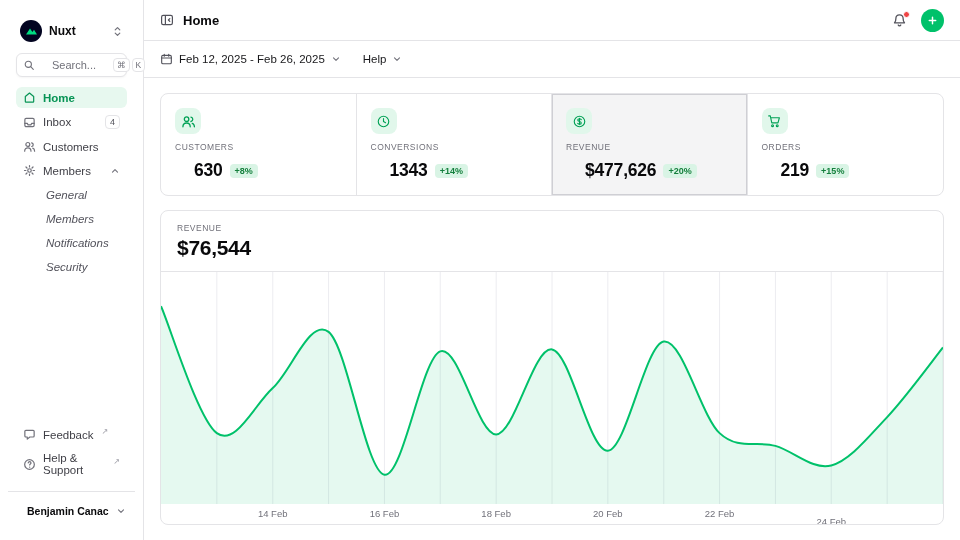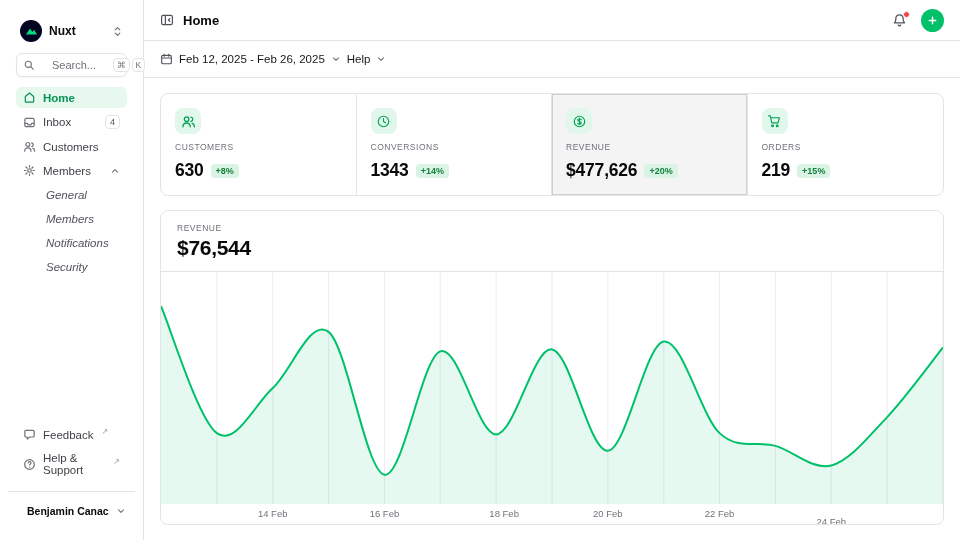--- a/index.html
+++ b/index.html
@@ -31,33 +31,33 @@
   .user-name { font-size:10.5px; font-weight:600; color:#09090b; flex:1; white-space:nowrap; }
 
   
   .main { flex:1; display:flex; flex-direction:column; min-width:0; }
   .header { height:41px; border-bottom:1px solid #e4e4e7; display:flex; align-items:center; padding:0 16px; gap:9px; }
   .header-title { font-weight:700; font-size:13px; color:#09090b; }
   .header-right { margin-left:auto; display:flex; align-items:center; gap:12px; }
   .bell-wrap { position:relative; cursor:pointer; padding:2px; }
   .bell-dot { position:absolute; top:0; right:-1px; width:7px; height:7px; border-radius:50%; background:#ef4444; border:1.5px solid #fff; }
   .add-btn { width:23px; height:23px; border-radius:50%; background:#00c16a; border:none; display:flex; align-items:center; justify-content:center; cursor:pointer; }
-  .toolbar { height:37px; border-bottom:1px solid #e4e4e7; display:flex; align-items:center; padding:0 16px; gap:6px; font-size:11.5px; color:#18181b; }
+  .toolbar { height:37px; border-bottom:1px solid #e4e4e7; display:flex; align-items:center; padding:0 16px; gap:22px; font-size:11.5px; color:#18181b; }
   .toolbar-btn { display:flex; align-items:center; gap:6px; cursor:pointer; }
   .content { flex:1; min-height:0; padding:15px 16px; display:flex; flex-direction:column; gap:14px; }
 
   
   .stats { display:grid; grid-template-columns:repeat(4,1fr); border:1px solid #e4e4e7; border-radius:8px; overflow:hidden; background:#fff; }
   .stat { padding:14px; border-right:1px solid #e4e4e7; display:flex; flex-direction:column; gap:8px; cursor:pointer; }
   .stat:last-child { border-right:none; }
   .stat.selected { background:#f4f4f5; box-shadow:inset 0 0 0 1px #cfcfd4; }
   .stat-icon { width:26px; height:26px; border-radius:8px; background:#e1f7eb; display:flex; align-items:center; justify-content:center; }
   .stat-icon svg { stroke:#00a155; }
   .stat-label { font-size:8.5px; letter-spacing:.5px; color:#71717a; font-weight:500; }
-  .stat-value-row { display:flex; align-items:center; gap:7px; }
+  .stat-value-row { display:flex; align-items:center; gap:7px;margin-left:19px; }
   .stat-value { font-size:17.5px; font-weight:700; color:#09090b; letter-spacing:-.2px; }
   .stat-badge { background:#d9f4e5; color:#15803d; font-size:9px; font-weight:600; padding:2px 5px; border-radius:4px; }
 
   
   .chart-card { border:1px solid #e4e4e7; border-radius:8px; flex:1; min-height:0; display:flex; flex-direction:column; overflow:hidden; background:#fff; }
   .chart-header { padding:12px 16px 11px; border-bottom:1px solid #e4e4e7; }
   .chart-label { font-size:8.5px; letter-spacing:.5px; color:#71717a; font-weight:500; }
   .chart-value { font-size:21px; font-weight:700; color:#09090b; margin-top:3px; letter-spacing:-.3px; }
   .chart-body { flex:1; position:relative; min-height:0; }
   .chart-plot { position:absolute; left:0; right:0; top:0; bottom:20px; }
@@ -289,21 +289,21 @@
                 <line x1="677.1" y1="0" x2="677.1" y2="240" stroke="#ececf0" stroke-width="1" vector-effect="non-scaling-stroke"></line>
                 <line x1="733.6" y1="0" x2="733.6" y2="240" stroke="#ececf0" stroke-width="1" vector-effect="non-scaling-stroke"></line>
                 <line x1="790.0" y1="0" x2="790.0" y2="240" stroke="#ececf0" stroke-width="1" vector-effect="non-scaling-stroke"></line>
                 <path d="M0 35.4 C9.4 57.3 37.6 152.6 56.4 166.7 C75.2 180.8 94.1 137.5 112.9 120 C131.7 102.5 150.5 47.0 169.3 61.9 C188.1 76.8 206.9 206.3 225.7 209.7 C244.5 213.1 263.3 89.0 282.1 82.1 C300.9 75.1 319.8 168.3 338.6 168 C357.4 167.7 376.2 77.3 395 80.1 C413.8 82.9 432.6 186.3 451.4 184.9 C470.2 183.6 489.1 75.0 507.9 72 C526.7 69.0 545.5 148.7 564.3 166.7 C583.1 184.7 601.9 174.3 620.7 179.9 C639.5 185.5 658.3 205.1 677.1 200.1 C695.9 195.1 714.8 170.4 733.6 150.1 C752.4 129.8 780.6 90.1 790 78.1 L790 240 L0 240 Z" fill="rgba(0,193,106,0.10)" stroke="none"></path>
                 <path d="M0 35.4 C9.4 57.3 37.6 152.6 56.4 166.7 C75.2 180.8 94.1 137.5 112.9 120 C131.7 102.5 150.5 47.0 169.3 61.9 C188.1 76.8 206.9 206.3 225.7 209.7 C244.5 213.1 263.3 89.0 282.1 82.1 C300.9 75.1 319.8 168.3 338.6 168 C357.4 167.7 376.2 77.3 395 80.1 C413.8 82.9 432.6 186.3 451.4 184.9 C470.2 183.6 489.1 75.0 507.9 72 C526.7 69.0 545.5 148.7 564.3 166.7 C583.1 184.7 601.9 174.3 620.7 179.9 C639.5 185.5 658.3 205.1 677.1 200.1 C695.9 195.1 714.8 170.4 733.6 150.1 C752.4 129.8 780.6 90.1 790 78.1" fill="none" stroke="#00c16a" stroke-width="2" vector-effect="non-scaling-stroke"></path>
               </svg>
           </div>
           <div class="chart-xaxis">
               <span class="xlab" style="left: 14.2857%;">14 Feb</span>
               <span class="xlab" style="left: 28.5714%;">16 Feb</span>
-              <span class="xlab" style="left: 42.8571%; margin-left: 8px;">18 Feb</span>
+              <span class="xlab" style="left: 42.8571%;">18 Feb</span>
               <span class="xlab" style="left: 57.1429%;">20 Feb</span>
               <span class="xlab" style="left: 71.4286%;">22 Feb</span>
               <span class="xlab" style="left: 85.7143%; margin-top: 8px;">24 Feb</span>
             </div>
         </div>
       </section>
 
     </div>
   </main>
 </div>

